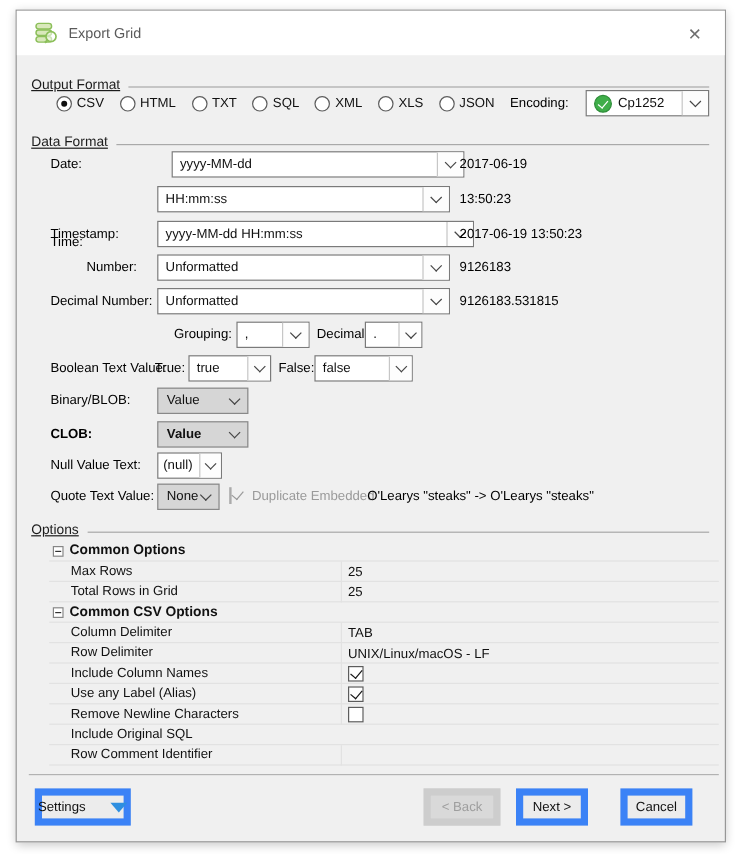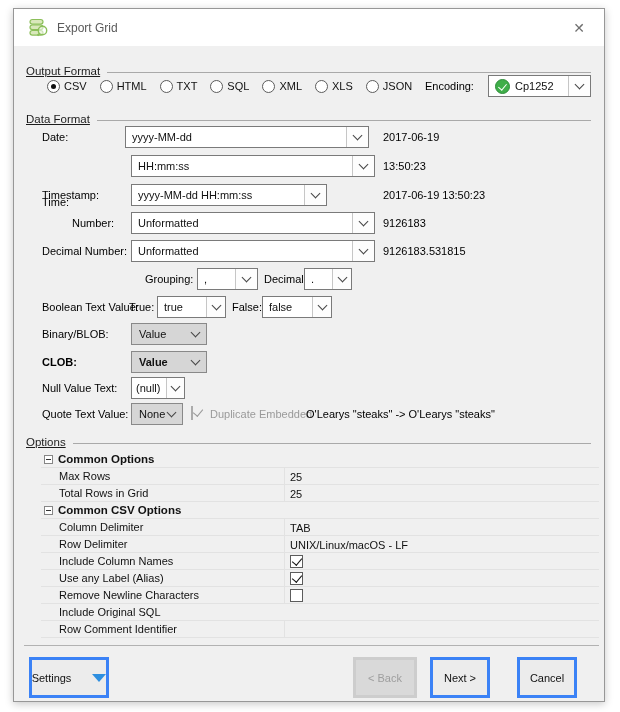--- a/index.html
+++ b/index.html
@@ -49,22 +49,22 @@
   .opt-table{position:absolute;left:27px;top:442px;width:558px;background:#f0f0f0;}
   .orow{position:relative;height:17px;border-bottom:1px solid #e2e2e2;box-sizing:border-box;display:flex;align-items:center;}
   .orow.header{font-weight:bold;font-size:11.5px;}
   .expander{width:9px;height:9px;border:1px solid #868686;background:#fff;position:relative;margin:0 5px 0 3px;flex:0 0 auto;box-sizing:border-box;}
   .expander::after{content:"";position:absolute;left:1px;right:1px;top:3px;height:1px;background:#333;}
   .oname{padding-left:18px;white-space:nowrap;}
   .orow.header .oname{padding-left:0;}
   .ocell{position:absolute;left:243px;top:0;bottom:-1px;right:0;border-left:1px solid #e2e2e2;display:flex;align-items:center;padding-left:5px;}
   
   .sep{position:absolute;left:10px;top:636px;width:575px;height:1px;background:#b2b2b2;}
-  .btn{position:absolute;top:648px;height:41px;box-sizing:border-box;display:flex;align-items:center;justify-content:center;
-    background:#ececec;border:3px solid #3b82f6;font-size:11px;color:#111;gap:21px;}
+  .btn{position:absolute;top:648px;height:31px;box-sizing:border-box;display:flex;align-items:center;justify-content:center;
+    background:#ececec;border:6px solid #3b82f6;font-size:11px;color:#111;gap:21px;}
   .btn.disabled{background:#d9d9d9;border-color:#cdcdcd;color:#9e9e9e;}
   .tri-down{width:0;height:0;border-left:7px solid transparent;border-right:7px solid transparent;border-top:8px solid #2e8fe0;}
 </style>
 </head>
 <body>
 
 <div class="window">
 
   <div class="titlebar">
     <svg class="appicon" viewBox="0 0 22 20">
@@ -126,21 +126,21 @@
         </span>
     </div>
   </div>
 
   <div class="grp" style="top:103px;">
     <span>Data Format</span>
   </div>
 
   <div class="row22" style="top:117px;">
     <span class="lbl" style="left:28px;">Date:</span>
-    <div class="combo" style="left:111px;width:244px;">
+    <div class="combo" style="left:129px;width:244px;">
       <span class="ctext">yyyy-MM-dd</span>
       <span class="carrow">
           <span class="chev"></span>
         </span>
     </div>
     <span class="val" style="left:369px;">2017-06-19</span>
   </div>
 
   <div class="row22" style="top:146px;">
     <span class="lbl" style="left:28px;margin-top:36px;">Time:</span>
@@ -148,21 +148,21 @@
       <span class="ctext">HH:mm:ss</span>
       <span class="carrow">
           <span class="chev"></span>
         </span>
     </div>
     <span class="val" style="left:369px;">13:50:23</span>
   </div>
 
   <div class="row22" style="top:175px;">
     <span class="lbl" style="left:28px;">Timestamp:</span>
-    <div class="combo" style="left:117px;width:196px;">
+    <div class="combo" style="left:117px;width:264px;">
       <span class="ctext">yyyy-MM-dd HH:mm:ss</span>
       <span class="carrow">
           <span class="chev"></span>
         </span>
     </div>
     <span class="val" style="left:369px;">2017-06-19 13:50:23</span>
   </div>
 
   <div class="row22" style="top:203px;">
     <span class="lbl" style="left:16px;padding-left:42px;">Number:</span>
@@ -206,21 +206,21 @@
   <div class="row22" style="top:287px;">
     <span class="lbl" style="left:28px;">Boolean Text Value:</span>
     <span class="lbl" style="left:115px;">True:</span>
     <div class="combo" style="left:143px;width:69px;">
       <span class="ctext">true</span>
       <span class="carrow" style="width:18px;">
           <span class="chev"></span>
         </span>
     </div>
     <span class="lbl" style="left:218px;">False:</span>
-    <div class="combo" style="left:248px;width:70px;">
+    <div class="combo" style="left:248px;width:82px;">
       <span class="ctext">false</span>
       <span class="carrow" style="width:18px;">
           <span class="chev"></span>
         </span>
     </div>
   </div>
 
   <div class="row22" style="top:314px;">
     <span class="lbl" style="left:28px;">Binary/BLOB:</span>
     <div class="dcombo" style="left:117px;width:76px;">

